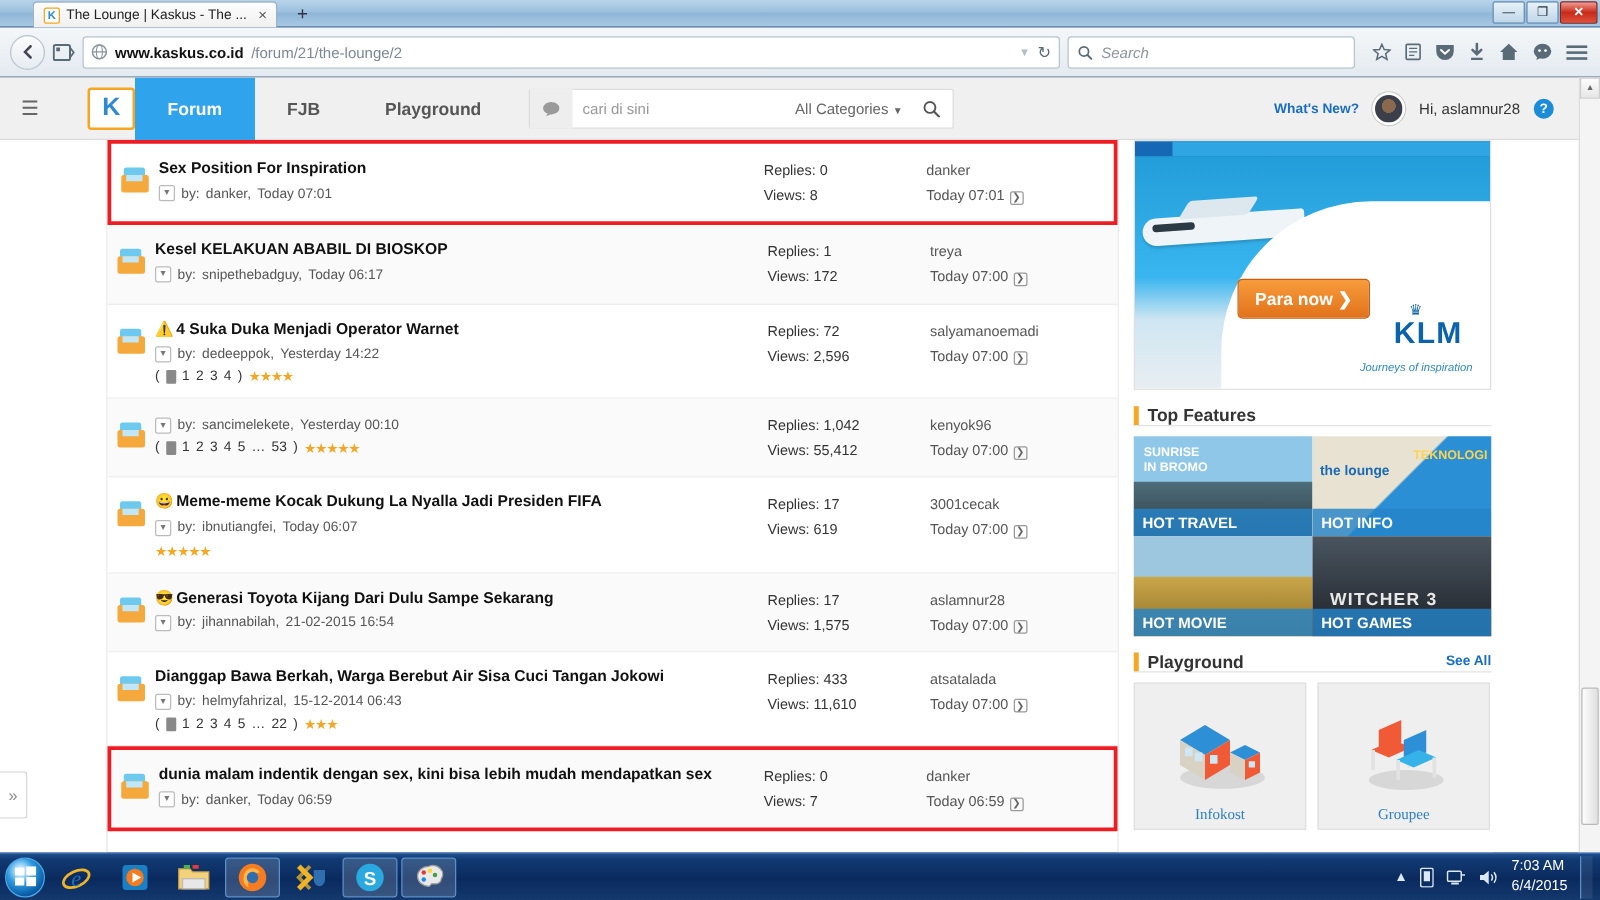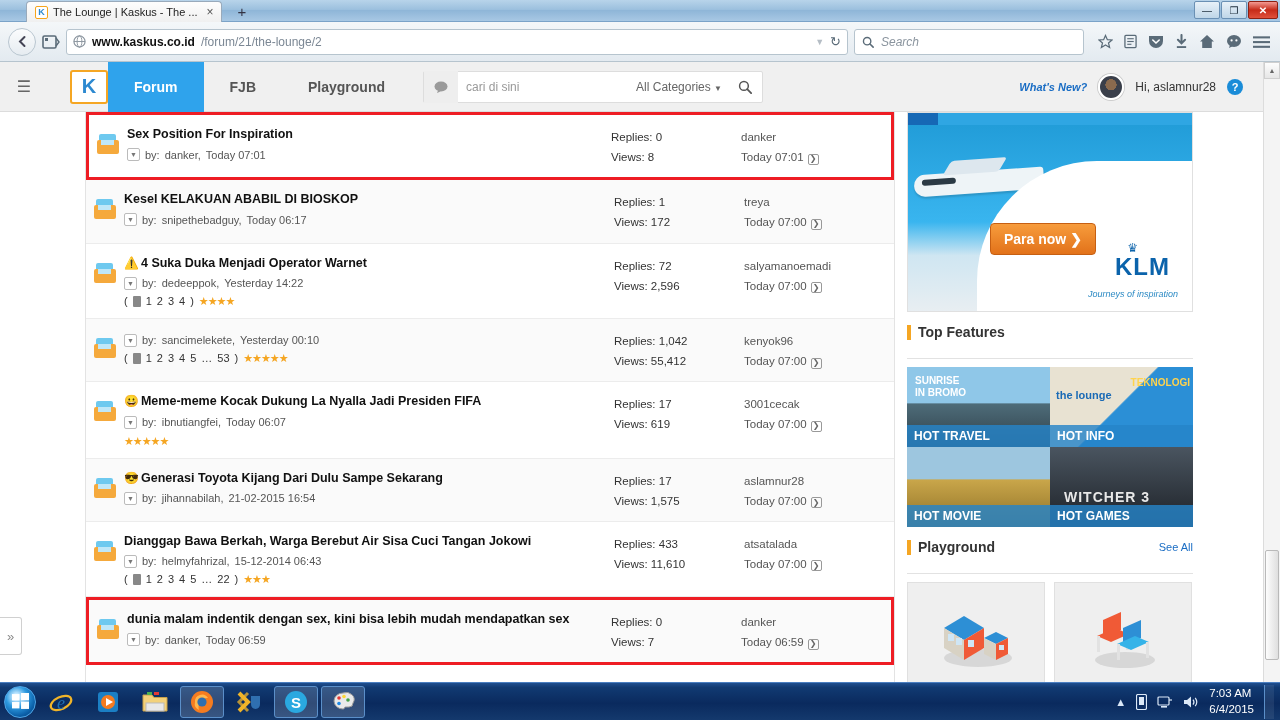--- a/index.html
+++ b/index.html
@@ -92,21 +92,21 @@
   .navtab.active { background:#2fa3ec; color:#fff; }
   .srchwrap {
     margin-left: 12px; height: 32px; width: 340px; background:#fff; border:1px solid #ddd;
     display:flex; align-items:center; border-radius:2px;
   }
   .srch-bubble { width:34px; display:flex; align-items:center; justify-content:center; background:#eee; height:32px; color:#999;}
   .srch-input { flex:1; font-size:12px; color:#999; padding-left:8px; }
   .srch-cat { font-size:12px; color:#666; padding-right:6px; white-space:nowrap; cursor:pointer;}
   .srch-go { width:34px; display:flex; align-items:center; justify-content:center; color:#555; cursor:pointer;}
   .hdr-right { margin-left:auto; display:flex; align-items:center; gap:11px; padding-right:20px; }
-  .whatsnew { color:#1a6dc4; font-size:11px; font-weight:bold; cursor:pointer;font-style:italic;}
+  .whatsnew { color:#1a6dc4; font-size:11px; font-weight:bold; cursor:pointer;}
   .avatar {
     width:26px; height:26px; border-radius:50%; border:2px solid #fff; cursor:pointer;
     background: radial-gradient(circle at 50% 40%, #8a6a4e 0 32%, #3a3f4a 33% 100%);
     box-shadow: 0 0 0 1px #ccc;
   }
   .greet { font-size:12px; color:#333; }
   .qmark { width:16px; height:16px; border-radius:50%; background:#1a8cd8; color:#fff;
     font-size:11px; font-weight:bold; display:flex; align-items:center; justify-content:center; cursor:pointer;}
 
   .content { position:absolute; top:50px; left:0; width:1263px; height:570px; display:flex; }
@@ -158,24 +158,24 @@
   .ad-topband{position:absolute;top:0;left:30px;right:0;height:12px;background:#2fa6e3;}
   .ad-book {
     position:absolute; left:82px; top:110px; padding:7px 13px; border-radius:4px;
     background:linear-gradient(to bottom,#f79c3c,#e2721a); color:#fff; font-size:14px; font-weight:bold;
     border:1px solid #c65f12; cursor:pointer;
   }
   .ad-klm { position:absolute; right:22px; bottom:30px; color:#0b63ab; font-weight:bold; font-size:24px; letter-spacing:1px; }
   .ad-crown{position:absolute;right:54px;bottom:56px;color:#0b63ab;font-size:12px;}
   .ad-tag { position:absolute; right:14px; bottom:12px; color:#2c8ac4; font-size:9px; font-style:italic; }
 
-  .sec-hdr { display:flex; align-items:center; margin:12px 0 8px; border-bottom:1px solid #e2e2e2; padding-bottom:18px; width:286px;}
+  .sec-hdr { display:flex; align-items:center; margin:12px 0 8px; border-bottom:1px solid #e2e2e2; padding-bottom:0; width:286px;}
   .sec-bar { width:4px; height:15px; background:#f5a623; margin-right:7px; }
   .sec-title { font-size:14px; font-weight:bold; color:#333; }
-  .sec-link { margin-left:auto; font-size:11px; color:#1a6dc4; font-weight:normal; cursor:pointer;text-align:center; }
+  .sec-link { margin-left:auto; font-size:11px; color:#1a6dc4; font-weight:bold; cursor:pointer;text-align:center; }
 
   .tiles { width:286px; height:160px; display:grid; grid-template-columns:1fr 1fr; grid-template-rows:1fr 1fr; gap:0; }
   .tile { position:relative; overflow:hidden; cursor:pointer; }
   .tile .lbl { position:absolute; left:0; right:0; bottom:0; padding:4px 7px; background:rgba(38,132,200,.82);
     color:#fff; font-size:12px; font-weight:bold; }
   .t-travel { background:linear-gradient(to bottom,#8fc7e8 0 45%,#4e6c79 46%,#2e3f49 100%); }
   .t-travel:before{content:"SUNRISE";position:absolute;left:8px;top:8px;color:#fff;font-size:10px;font-weight:bold;}
   .t-travel:after{content:"IN BROMO";position:absolute;left:8px;top:20px;color:#fff;font-size:10px;font-weight:bold;}
   .t-info { background:linear-gradient(135deg,#e8e2d2 0 48%,#2b8fd6 49% 100%); }
   .t-info:before{content:"TEKNOLOGI";position:absolute;right:3px;top:10px;color:#ffd34d;font-size:10px;font-weight:bold;}

